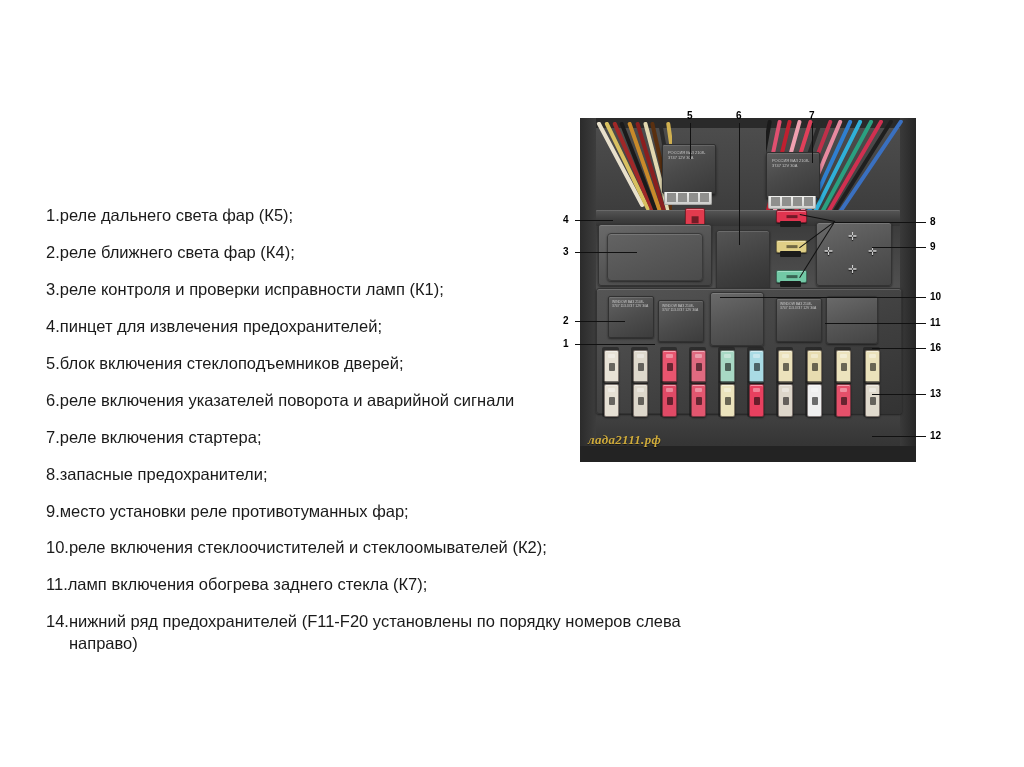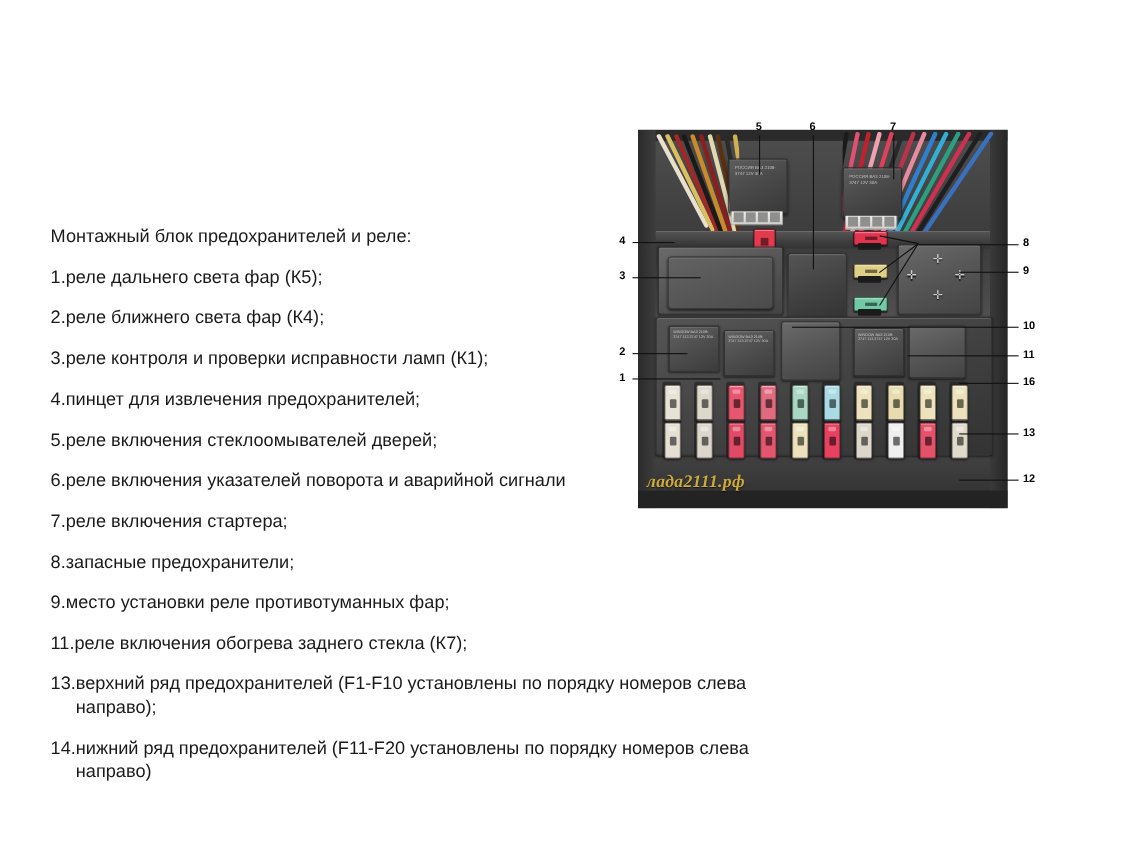--- a/index.html
+++ b/index.html
@@ -134,77 +134,76 @@
 
   
   .lead-line{position:absolute;background:#111;height:1px;}
   .lbl{
     position:absolute;font-size:10px;font-weight:700;color:#000;
     font-family:"Liberation Sans",sans-serif;line-height:1;
   }
   .watermark{
     position:absolute;left:8px;bottom:14px;
     font-family:"Liberation Serif","DejaVu Serif",serif;
-    font-style:italic;font-size:16px;font-weight:700;
+    font-style:italic;font-size:13px;font-weight:700;
     color:#d8b23c;text-shadow:0 1px 1px rgba(0,0,0,.7);
     letter-spacing:.3px;opacity:.95;
   }
 </style>
 </head>
 <body>
 
 <div id="slide">
 
 
   <div class="textcol">
-    <p class="lead">Монтажный блок предохранителей и реле:</p>
     <ul class="items" id="legend-items">
         <li class="item">
           <span class="num">1.</span>
           <span class="txt">реле дальнего света фар (К5);</span>
         </li>
         <li class="item">
           <span class="num">2.</span>
           <span class="txt">реле ближнего света фар (К4);</span>
         </li>
         <li class="item">
           <span class="num">3.</span>
           <span class="txt">реле контроля и проверки исправности ламп (К1);</span>
         </li>
         <li class="item">
           <span class="num">4.</span>
           <span class="txt">пинцет для извлечения предохранителей;</span>
         </li>
         <li class="item">
           <span class="num">5.</span>
-          <span class="txt">реле включения стеклоомывателей дверей;</span>
+          <span class="txt">блок включения стеклоподъемников дверей;</span>
         </li>
         <li class="item">
           <span class="num">6.</span>
           <span class="txt">реле включения указателей поворота и аварийной сигнали</span>
         </li>
         <li class="item">
           <span class="num">7.</span>
           <span class="txt">реле включения стартера;</span>
         </li>
         <li class="item">
           <span class="num">8.</span>
           <span class="txt">запасные предохранители;</span>
         </li>
         <li class="item">
           <span class="num">9.</span>
           <span class="txt">место установки реле противотуманных фар;</span>
         </li>
         <li class="item">
+          <span class="num">10.</span>
+          <span class="txt">реле включения стеклоочистителей и стеклоомывателей (К2);</span>
+        </li>
+        <li class="item">
           <span class="num">11.</span>
-          <span class="txt">реле включения обогрева заднего стекла (К7);</span>
-        </li>
-        <li class="item">
-          <span class="num">13.</span>
-          <span class="txt">верхний ряд предохранителей (F1-F10 установлены по порядку номеров слева направо);</span>
+          <span class="txt">ламп включения обогрева заднего стекла (К7);</span>
         </li>
         <li class="item">
           <span class="num">14.</span>
           <span class="txt">нижний ряд предохранителей (F11-F20 установлены по порядку номеров слева направо)</span>
         </li>
       </ul>
   </div>
 
   <div class="photo-wrap">
     <div class="photo" id="photo">

